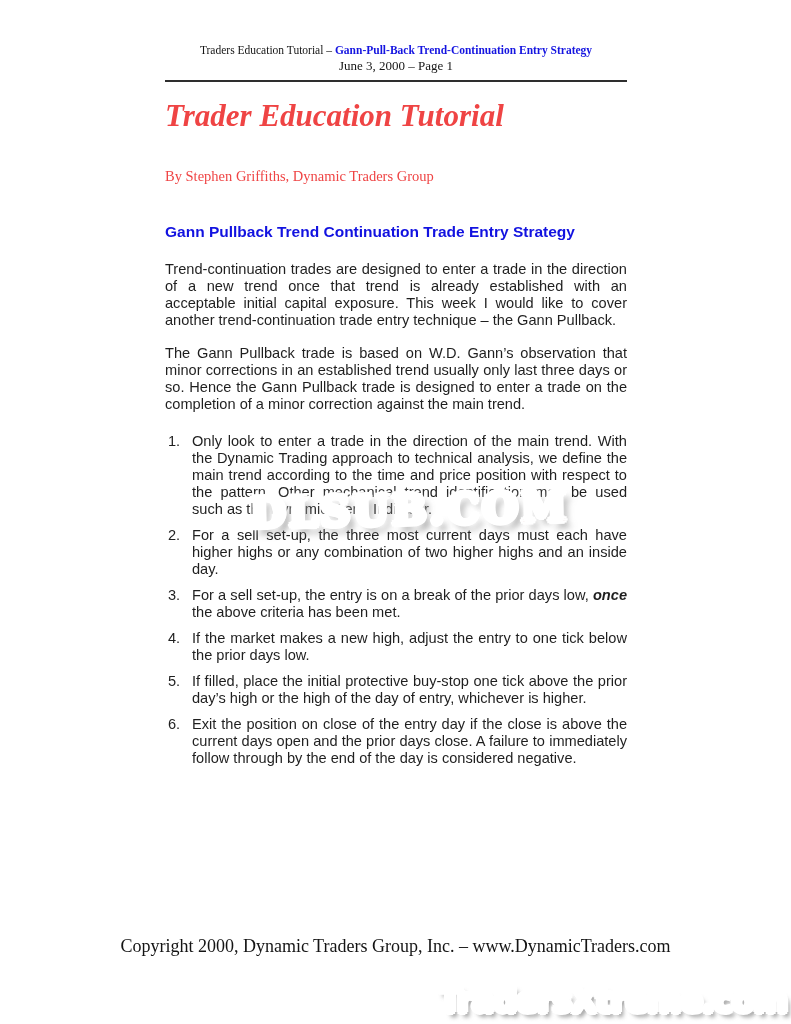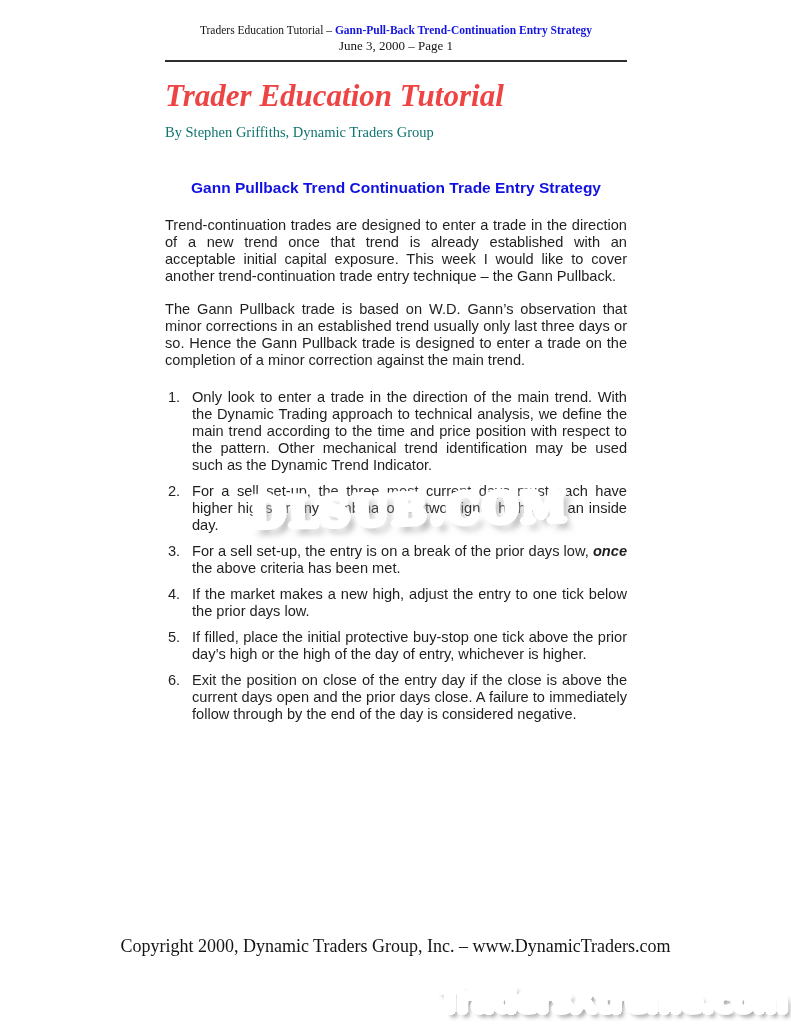--- a/index.html
+++ b/index.html
@@ -3,41 +3,41 @@
 <meta charset="utf-8">
 <style>
   html,body { margin:0; padding:0; background:#ffffff; }
   .page {
     position:relative; width:791px; height:1024px; background:#fff;
     font-family:"Liberation Sans", sans-serif; color:#1c1c1c; overflow:hidden;
   }
   .content { position:absolute; left:165px; top:0; width:462px; }
 
   
-  .runhead { padding-top:24px; text-align:center; font-family:"Liberation Serif", serif;
+  .runhead { padding-top:44px; text-align:center; font-family:"Liberation Serif", serif;
              font-size:11.5px; color:#141414; line-height:13px; }
   .runhead .hl { color:#1414e0; font-weight:bold; }
   .runhead-line2 { text-align:center; font-family:"Liberation Serif", serif;
                    font-size:13px; color:#141414; margin-top:1px; }
   .rule { border-top:2px solid #2e2e2e; margin-top:6px; }
 
   
   .tc4s {
     position:absolute; top:4px; right:6px;
     font-family:"Liberation Sans", sans-serif; font-weight:bold; font-size:45px;
     letter-spacing:-1px;
     background:linear-gradient(180deg,#2d2d2d 15%, #3c3434 55%, #7d5049 95%);
     -webkit-background-clip:text; background-clip:text; color:transparent;
   }
 
   .doc-title { margin-top:16px; font-family:"Liberation Serif", serif; font-weight:bold;
                font-style:italic; font-size:31px; color:#ef4444; }
-  .byline { margin-top:10px; font-family:"Liberation Serif", serif; font-size:14.5px; color:#0f766e; }
+  .byline { margin-top:34px; font-family:"Liberation Serif", serif; font-size:14.5px; color:#ef4444; }
 
-  .h-blue { margin-top:38px; color:#1212e0; font-weight:bold; font-size:15.5px;text-align:center; }
+  .h-blue { margin-top:38px; color:#1212e0; font-weight:bold; font-size:15.5px; }
   .h-blue2 { margin-top:16px; color:#1212e0; font-weight:bold; font-size:15px; }
 
   .para { margin-top:16px; font-size:14.6px; line-height:17px; text-align:justify; color:#1f1f1f; }
   .para.first { margin-top:20px; }
 
   .list { margin-top:20px; }
   .item { position:relative; padding-left:27px; font-size:14.6px; line-height:17px;
           text-align:justify; color:#1f1f1f; margin-top:9px; }
   .item:first-child { margin-top:0; }
   .item .num { position:absolute; left:3px; top:0; }

